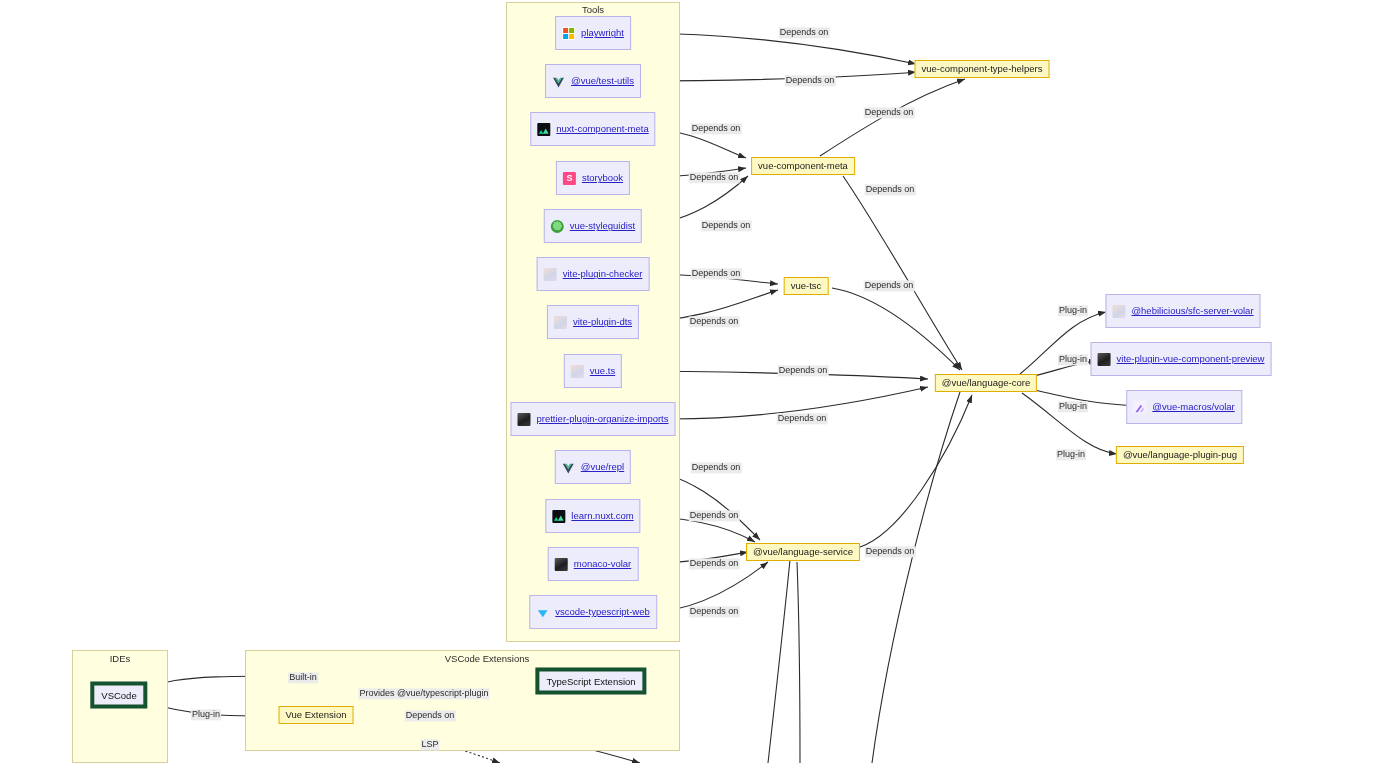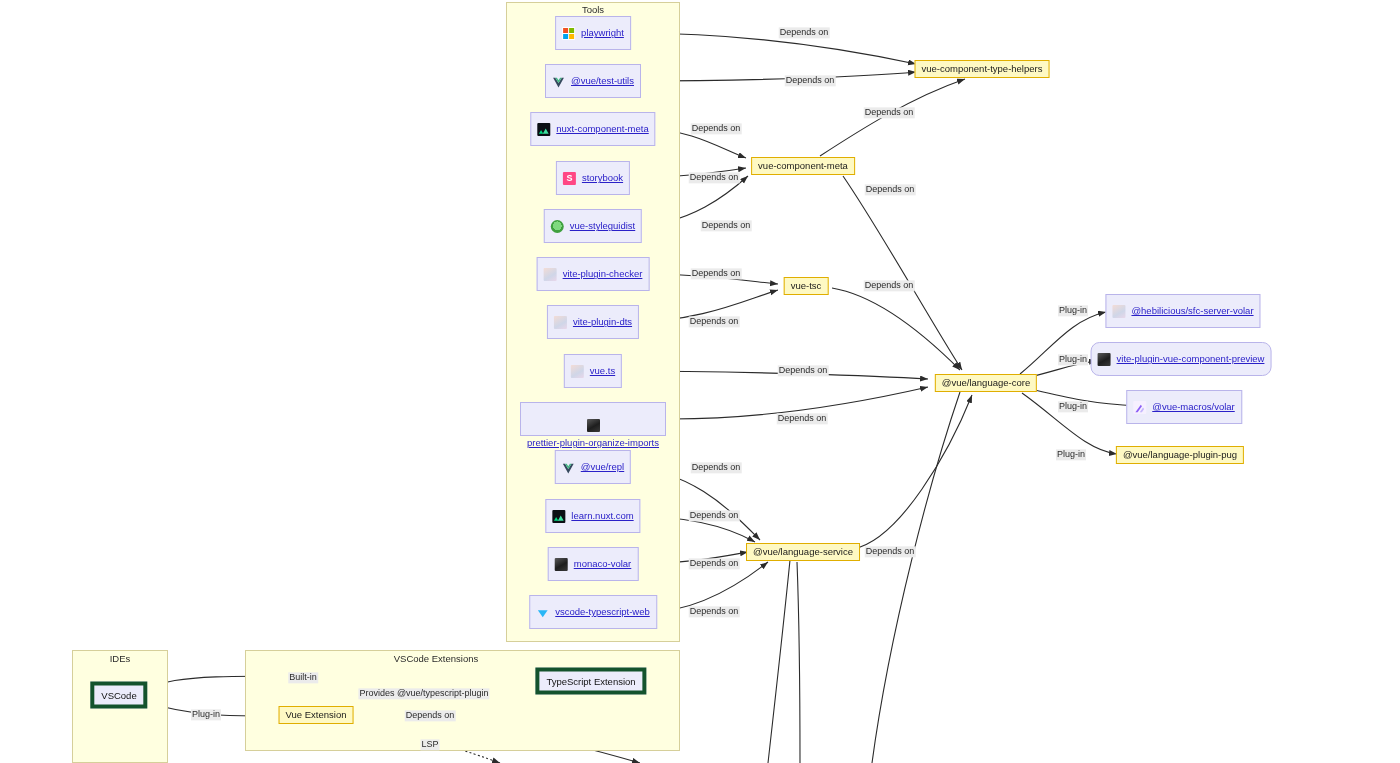--- a/index.html
+++ b/index.html
@@ -66,21 +66,21 @@
         <path d="M 960 392 C 930 480 890 630 872 763" fill="none" stroke="#2b2b2b" stroke-width="1.1"></path>
       </g>
   </svg>
 
   <div id="clusters">
       <div class="cluster" style="left: 506px; top: 2px; width: 174px; height: 640px;"></div>
       <div class="cluster-label" style="left: 593px; top: 4px;">Tools</div>
       <div class="cluster" style="left: 72px; top: 650px; width: 96px; height: 113px;"></div>
       <div class="cluster-label" style="left: 120px; top: 653px;">IDEs</div>
       <div class="cluster" style="left: 245px; top: 650px; width: 435px; height: 101px;"></div>
-      <div class="cluster-label" style="left: 436px; top: 653px; text-align: center;">VSCode Extensions</div>
+      <div class="cluster-label" style="left: 487px; top: 653px; text-align: center;">VSCode Extensions</div>
     </div>
   <div id="nodes">
       <div class="node node-link" style="left: 593px; top: 33px;">
         <span class="ico" style="background:#fff;display:grid;grid-template:1fr 1fr/1fr 1fr;gap:1px;padding:1px;box-sizing:border-box">
           <i style="background:#f25022"></i>
           <i style="background:#7fba00"></i>
           <i style="background:#00a4ef"></i>
           <i style="background:#ffb900"></i>
         </span>
         <span class="lbl">playwright</span>
@@ -112,21 +112,21 @@
         <span class="lbl">vite-plugin-checker</span>
       </div>
       <div class="node node-link" style="left: 593px; top: 322px;">
         <span class="ico" style="background:linear-gradient(150deg,#f3dcd6,#cfd6e8 60%,#e9d7ea)"></span>
         <span class="lbl">vite-plugin-dts</span>
       </div>
       <div class="node node-link" style="left: 593px; top: 371px;">
         <span class="ico" style="background:linear-gradient(150deg,#f3dcd6,#cfd6e8 60%,#e9d7ea)"></span>
         <span class="lbl">vue.ts</span>
       </div>
-      <div class="node node-link" style="left: 593px; top: 419px; flex-direction: column;">
+      <div class="node node-link" style="left: 593px; top: 419px;">
         <span class="ico" style="background:linear-gradient(150deg,#5b5b5b,#1e1e1e 55%,#3a3a3a)"></span>
         <span class="lbl">prettier-plugin-organize-imports</span>
       </div>
       <div class="node node-link" style="left: 593px; top: 467px;">
         <span class="ico"><svg viewBox="0 0 24 24" width="13" height="13">
             <path d="M2 3h4l6 10 6-10h4L12 21z" fill="#35495e"></path>
             <path d="M6 3h3l3 5 3-5h3l-6 10z" fill="#41b883"></path>
           </svg></span>
         <span class="lbl">@vue/repl</span>
       </div>
@@ -162,21 +162,21 @@
       <div class="node node-hl" style="left: 803px; top: 552px;">
         <span class="lbl">@vue/language-service</span>
       </div>
       <div class="node node-hl" style="left: 1180px; top: 455px;">
         <span class="lbl">@vue/language-plugin-pug</span>
       </div>
       <div class="node node-link" style="left: 1183px; top: 311px;">
         <span class="ico" style="background:linear-gradient(150deg,#f3dcd6,#cfd6e8 60%,#e9d7ea)"></span>
         <span class="lbl">@hebilicious/sfc-server-volar</span>
       </div>
-      <div class="node node-link" style="left: 1181px; top: 359px; border-radius: 9px;">
+      <div class="node node-link" style="left: 1181px; top: 359px;">
         <span class="ico" style="background:linear-gradient(150deg,#5b5b5b,#1e1e1e 55%,#3a3a3a)"></span>
         <span class="lbl">vite-plugin-vue-component-preview</span>
       </div>
       <div class="node node-link" style="left: 1184px; top: 407px;">
         <span class="ico" style="background:#f6f0ff"><svg viewBox="0 0 24 24" width="13" height="13">
             <path d="M4 19L14 5l2 3-8 11z" fill="#8b5cf6"></path>
             <path d="M12 19l6-9 2 3-4 6z" fill="#c4b5fd"></path>
           </svg></span>
         <span class="lbl">@vue-macros/volar</span>
       </div>

